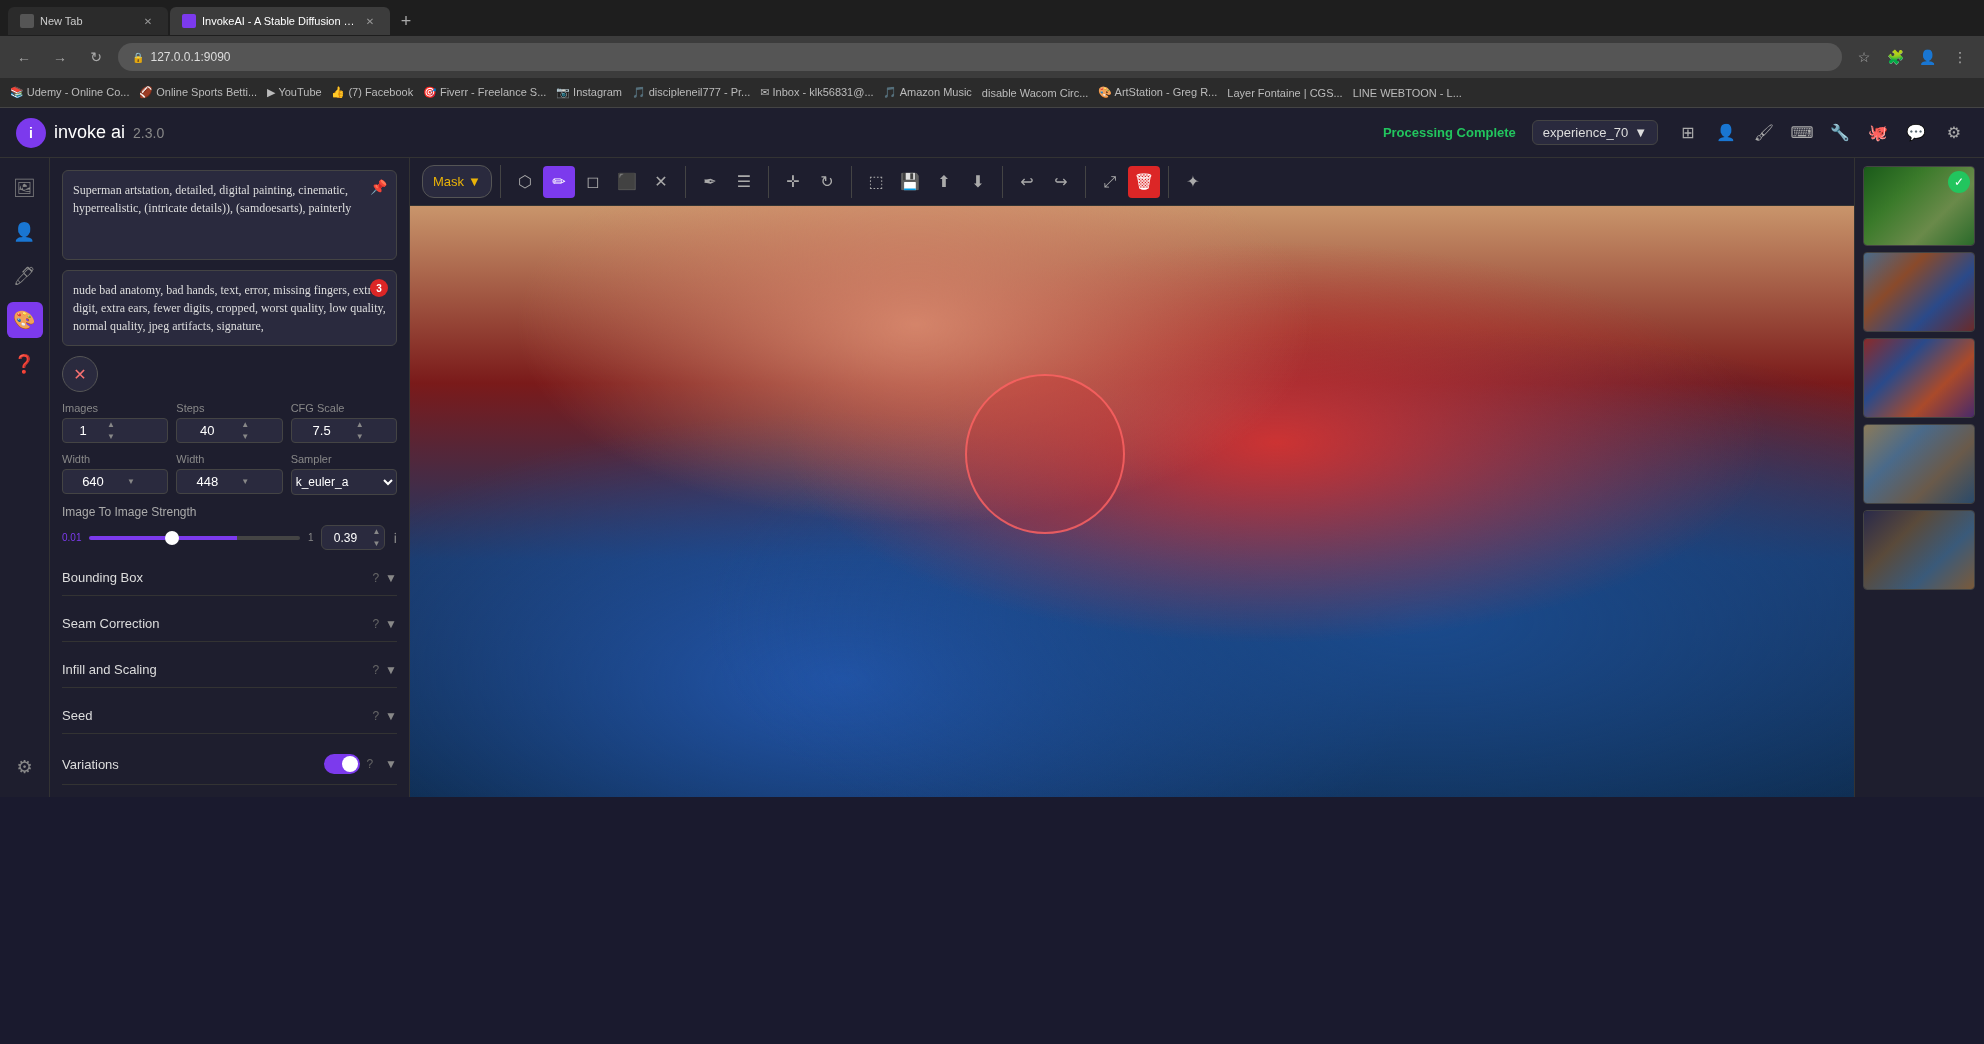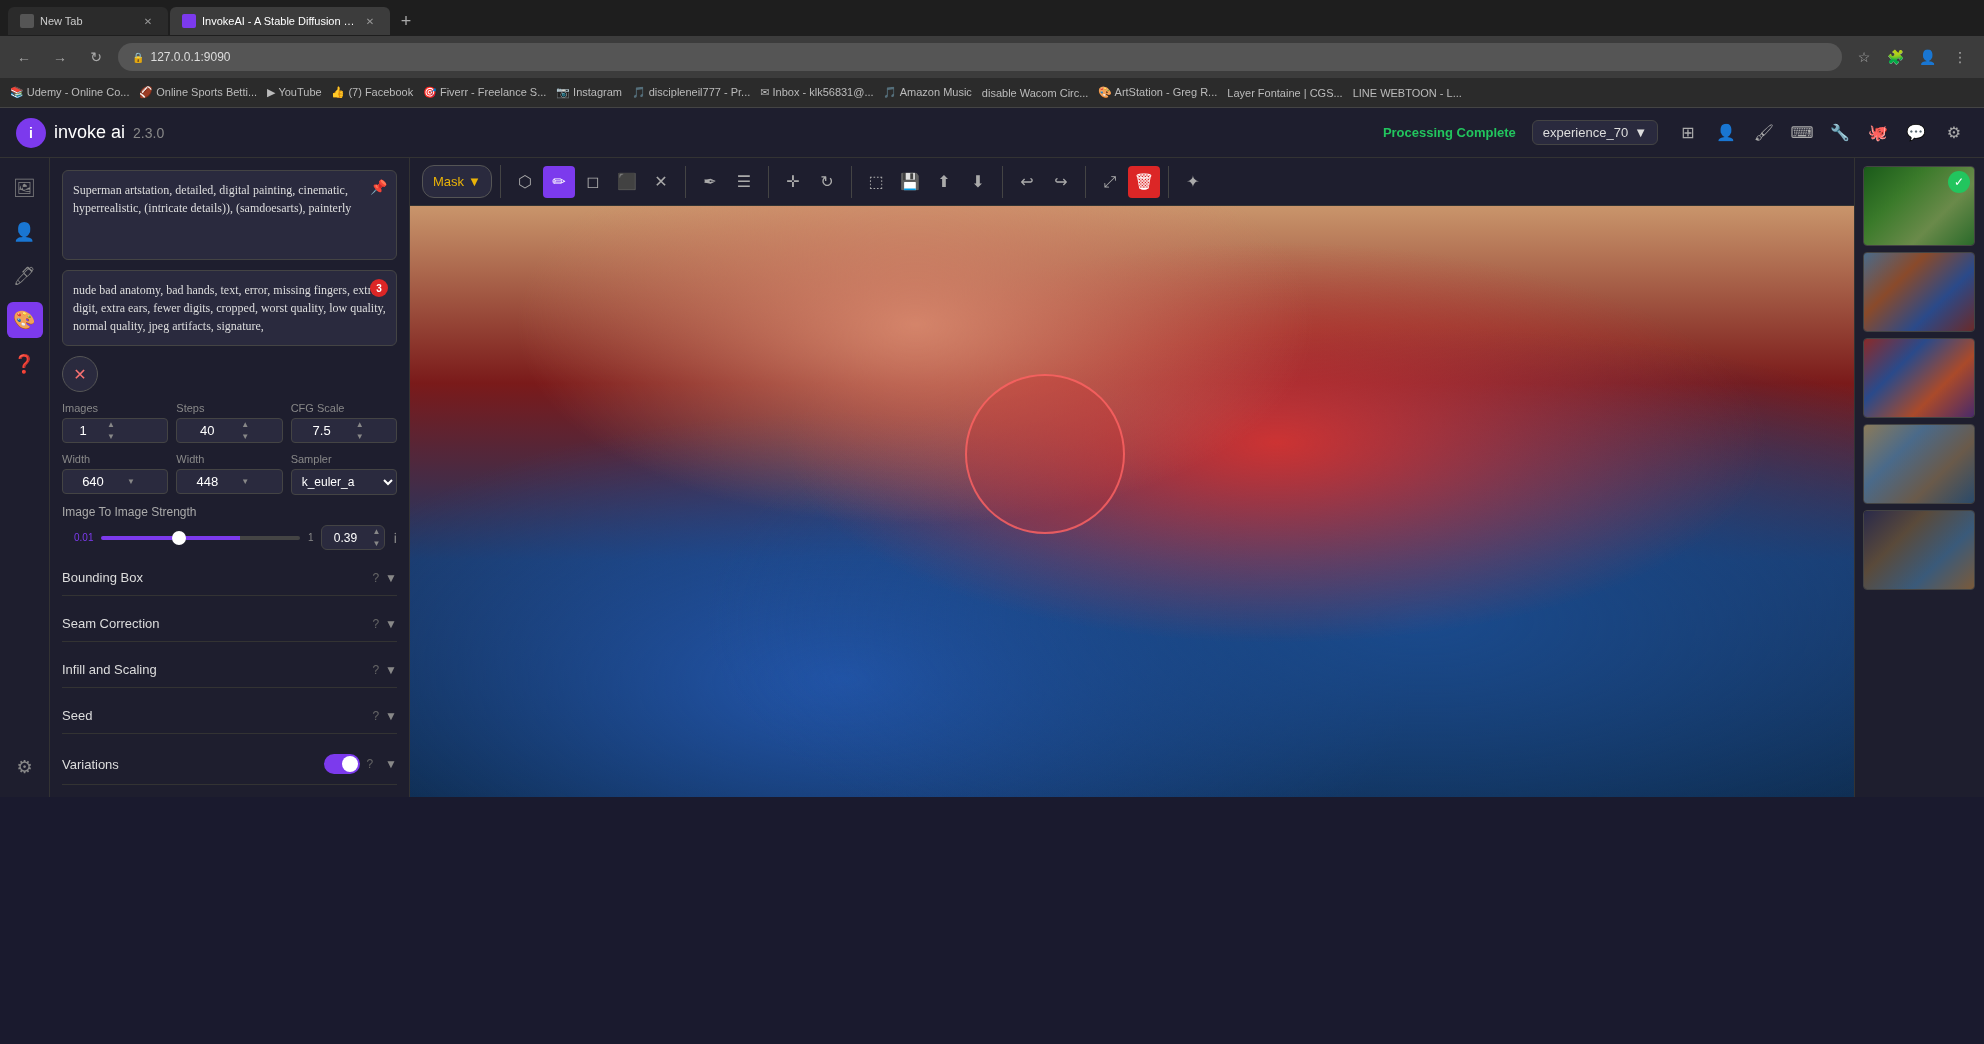--- a/index.html
+++ b/index.html
@@ -52,30 +52,30 @@
     .params-grid { display: grid; grid-template-columns: 1fr 1fr 1fr; gap: 8px; }
     .param-group { display: flex; flex-direction: column; gap: 4px; }
     .param-label { font-size: 11px; color: #888; }
     .param-input-row { display: flex; align-items: center; background: #2a2a3e; border: 1px solid #444; border-radius: 4px; }
     .param-input { background: transparent; border: none; color: #fff; font-size: 13px; padding: 4px 6px; width: 60px; outline: none; text-align: center; }
     .param-spinners { display: flex; flex-direction: column; }
     .param-spinner { font-size: 8px; color: #888; padding: 1px 4px; cursor: pointer; line-height: 1.2; }
     .whs-grid { display: grid; grid-template-columns: 1fr 1fr 1fr; gap: 8px; }
     .whs-group { display: flex; flex-direction: column; gap: 4px; }
     .whs-label { font-size: 11px; color: #888; }
-    .whs-select { background: #2a2a3e; border: 1px solid #444; border-radius: 4px; color: #fff; font-size: 12px; padding: 4px 6px; width: 100%; cursor: pointer; }
+    .whs-select { background: #2a2a3e; border: 1px solid #444; border-radius: 4px; color: #fff; font-size: 12px; padding: 4px 0; width: 100%; cursor: pointer; }
     .img2img-section { display: flex; flex-direction: column; gap: 6px; }
     .img2img-label { font-size: 12px; color: #aaa; }
     .slider-row { display: flex; align-items: center; gap: 8px; }
     .slider-range { flex: 1; -webkit-appearance: none; height: 4px; background: linear-gradient(to right, #7c3aed 70%, #444 70%); border-radius: 2px; outline: none; cursor: pointer; }
     .slider-range::-webkit-slider-thumb { -webkit-appearance: none; width: 14px; height: 14px; background: #fff; border-radius: 50%; cursor: pointer; }
     .slider-value-box { display: flex; align-items: center; background: #2a2a3e; border: 1px solid #444; border-radius: 6px; }
     .slider-value { background: transparent; border: none; color: #fff; font-size: 12px; padding: 3px 6px; width: 46px; outline: none; text-align: center; }
     .slider-info { color: #888; font-size: 14px; cursor: pointer; }
-    .slider-min { font-size: 10px; color: #7c3aed; margin-left: 12px; }
+    .slider-min { font-size: 10px; color: #7c3aed; }
     .slider-max { font-size: 10px; color: #888; }
 
     .accordion-section { border-bottom: 1px solid #333; }
     .accordion-header { display: flex; align-items: center; padding: 10px 0; cursor: pointer; }
     .accordion-title { flex: 1; font-size: 13px; color: #ddd; font-weight: 500; }
     .accordion-info { color: #666; font-size: 12px; margin-right: 6px; cursor: pointer; }
     .accordion-chevron { color: #888; font-size: 12px; }
     .accordion-toggle { display: flex; align-items: center; gap: 6px; }
 
     

